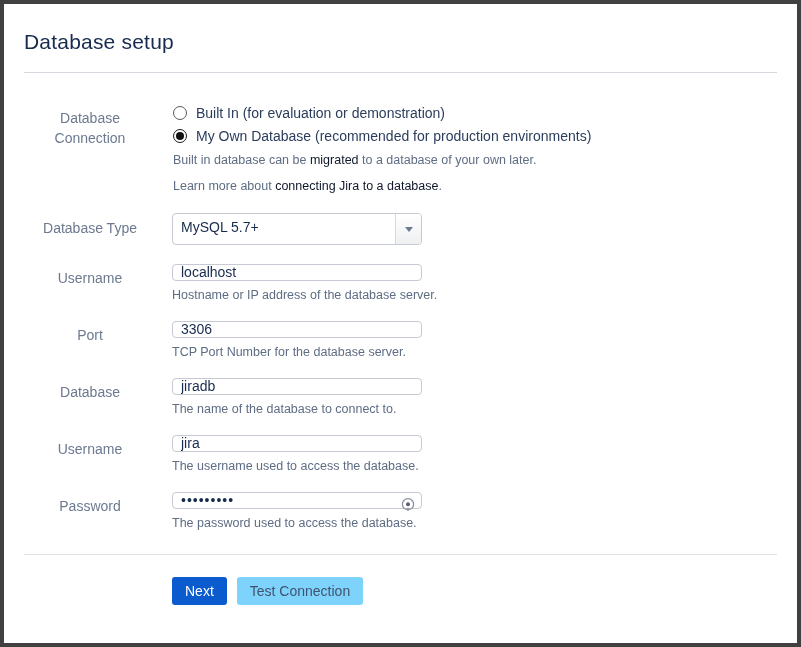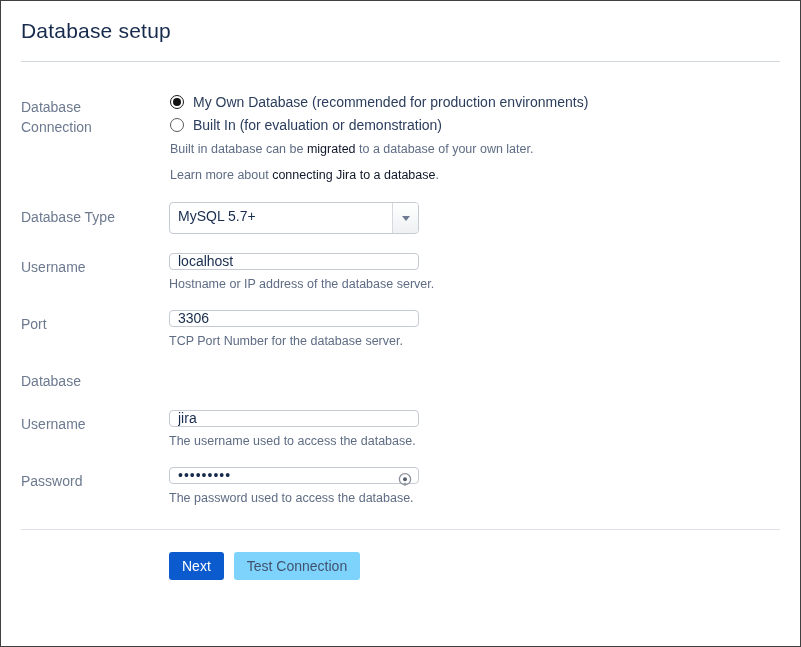--- a/index.html
+++ b/index.html
@@ -4,23 +4,23 @@
 <style>
   * { box-sizing: border-box; }
   html, body { margin: 0; padding: 0; background: #fff; }
   body {
     width: 801px; height: 647px;
     font-family: "Liberation Sans", sans-serif;
     -webkit-font-smoothing: antialiased;
   }
   .page {
     width: 801px; height: 647px;
-    border: 1px solid #404040;
+    border: 4px solid #404040;
     background: #ffffff;
-    padding: 4px 20px 20px 20px;
+    padding: 12px 20px 20px 20px;
     overflow: hidden;
   }
   .page-title {
     font-size: 21px;
     font-weight: 400;
     color: #172b4d;
     margin: 14px 0 0 0;
     letter-spacing: 0.2px;
   }
   hr.rule {
@@ -34,21 +34,21 @@
     margin: 24px 0 0 0;
   }
   .form { margin-top: 30px; }
   .row {
     display: grid;
     grid-template-columns: 132px 1fr;
     column-gap: 16px;
     margin-bottom: 18px;
   }
   .row-label {
-    text-align: left;
+    text-align: center;
     color: #6c798f;
     font-size: 14px;
     line-height: 1.45;
     padding-top: 5px;
   }
   .radio-group { padding-top: 2px; }
   .radio-line {
     display: flex;
     align-items: center;
     margin-bottom: 7px;
@@ -162,26 +162,26 @@
 
   <h1 class="page-title">Database setup</h1>
   <hr class="rule">
 
   <div class="form">
 
     <div class="row">
       <div class="row-label">Database Connection</div>
       <div class="radio-group">
         <div class="radio-line">
+          <input type="radio" name="dbconn" style="">
+          <span class="radio-text">Built In (for evaluation or demonstration)</span>
+        </div>
+        <div class="radio-line">
           <input type="radio" name="dbconn" checked="" style="">
           <span class="radio-text">My Own Database (recommended for production environments)</span>
-        </div>
-        <div class="radio-line">
-          <input type="radio" name="dbconn" style="">
-          <span class="radio-text">Built In (for evaluation or demonstration)</span>
         </div>
         <div class="help-line"><span>Built in database can be </span><a class="inline-link">migrated</a><span> to a database of your own later.</span></div>
         <div class="help-line"><span>Learn more about </span><a class="inline-link">connecting Jira to a database</a><span>.</span></div>
       </div>
     </div>
 
     <div class="row">
       <div class="row-label">Database Type</div>
       <div>
         <div class="select-box">
@@ -204,20 +204,24 @@
     <div class="row">
       <div class="row-label">Port</div>
       <div>
         <input class="text-input" type="text" value="3306" style="">
         <div class="field-desc">TCP Port Number for the database server.</div>
       </div>
     </div>
 
     <div class="row">
       <div class="row-label">Database</div>
+      <div>
+        <input class="text-input" type="text" value="jiradb" style="">
+        <div class="field-desc">The name of the database to connect to.</div>
+      </div>
     </div>
 
     <div class="row">
       <div class="row-label">Username</div>
       <div>
         <input class="text-input" type="text" value="jira" style="">
         <div class="field-desc">The username used to access the database.</div>
       </div>
     </div>
 

